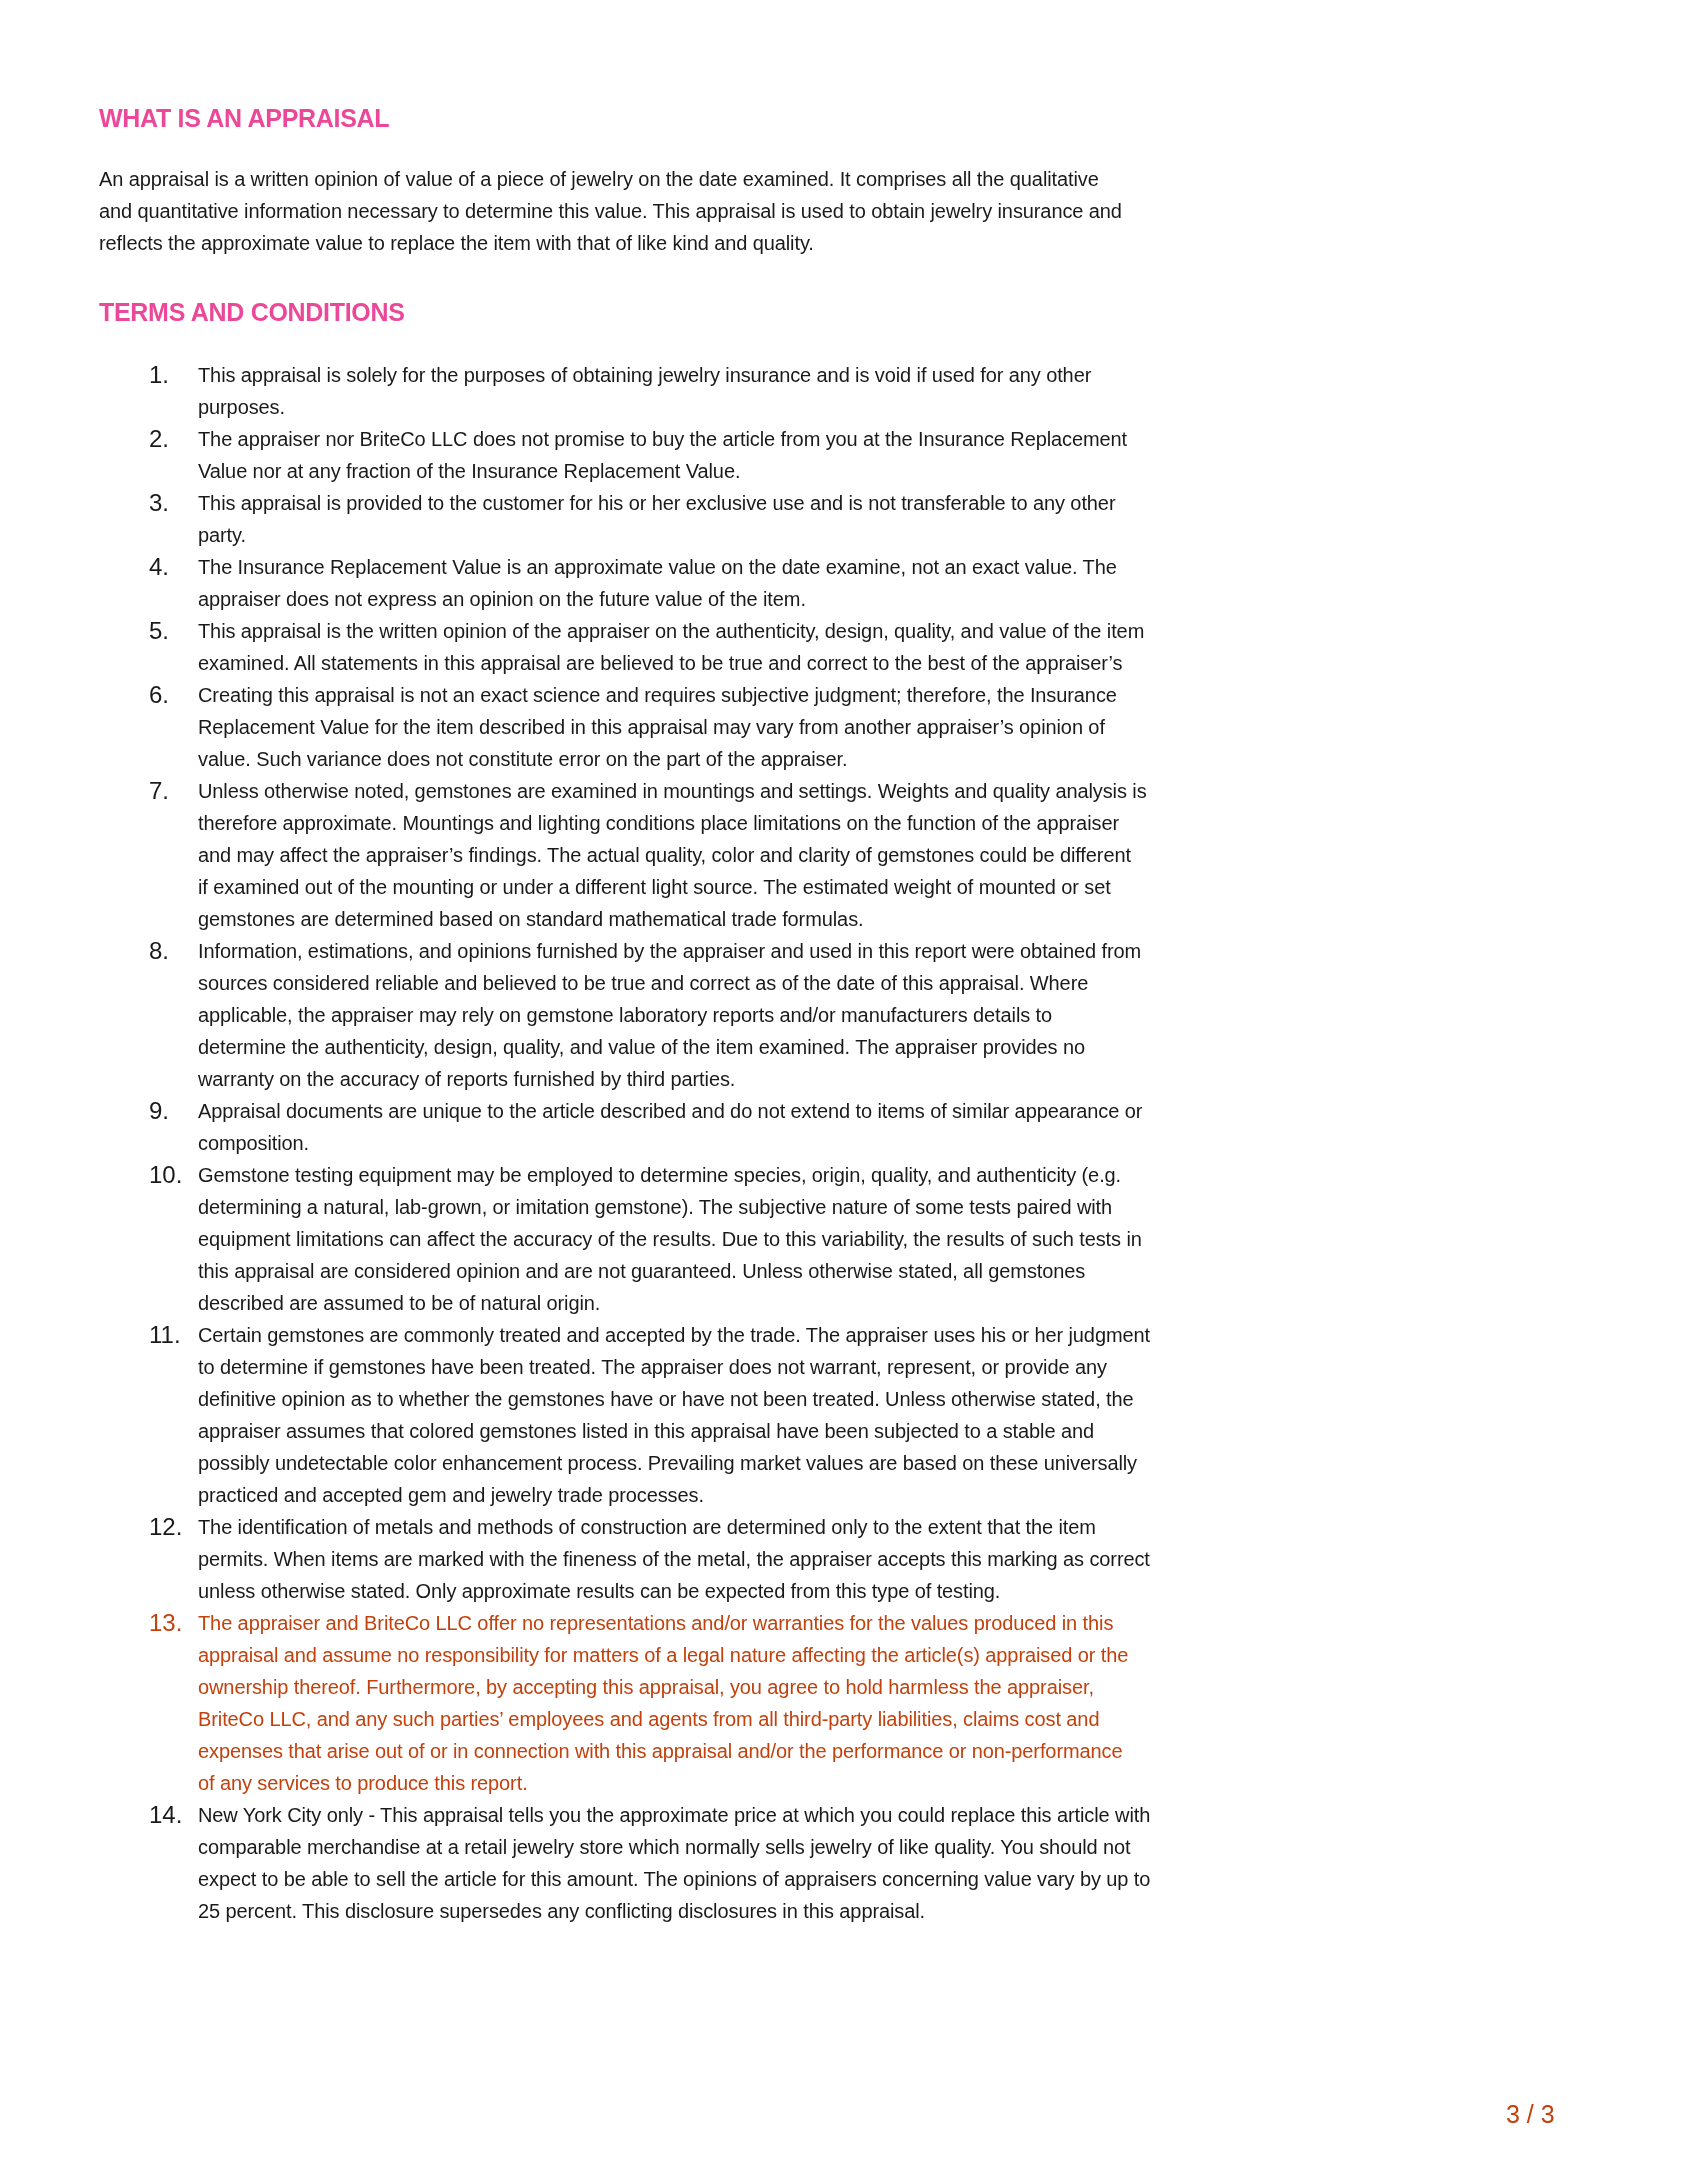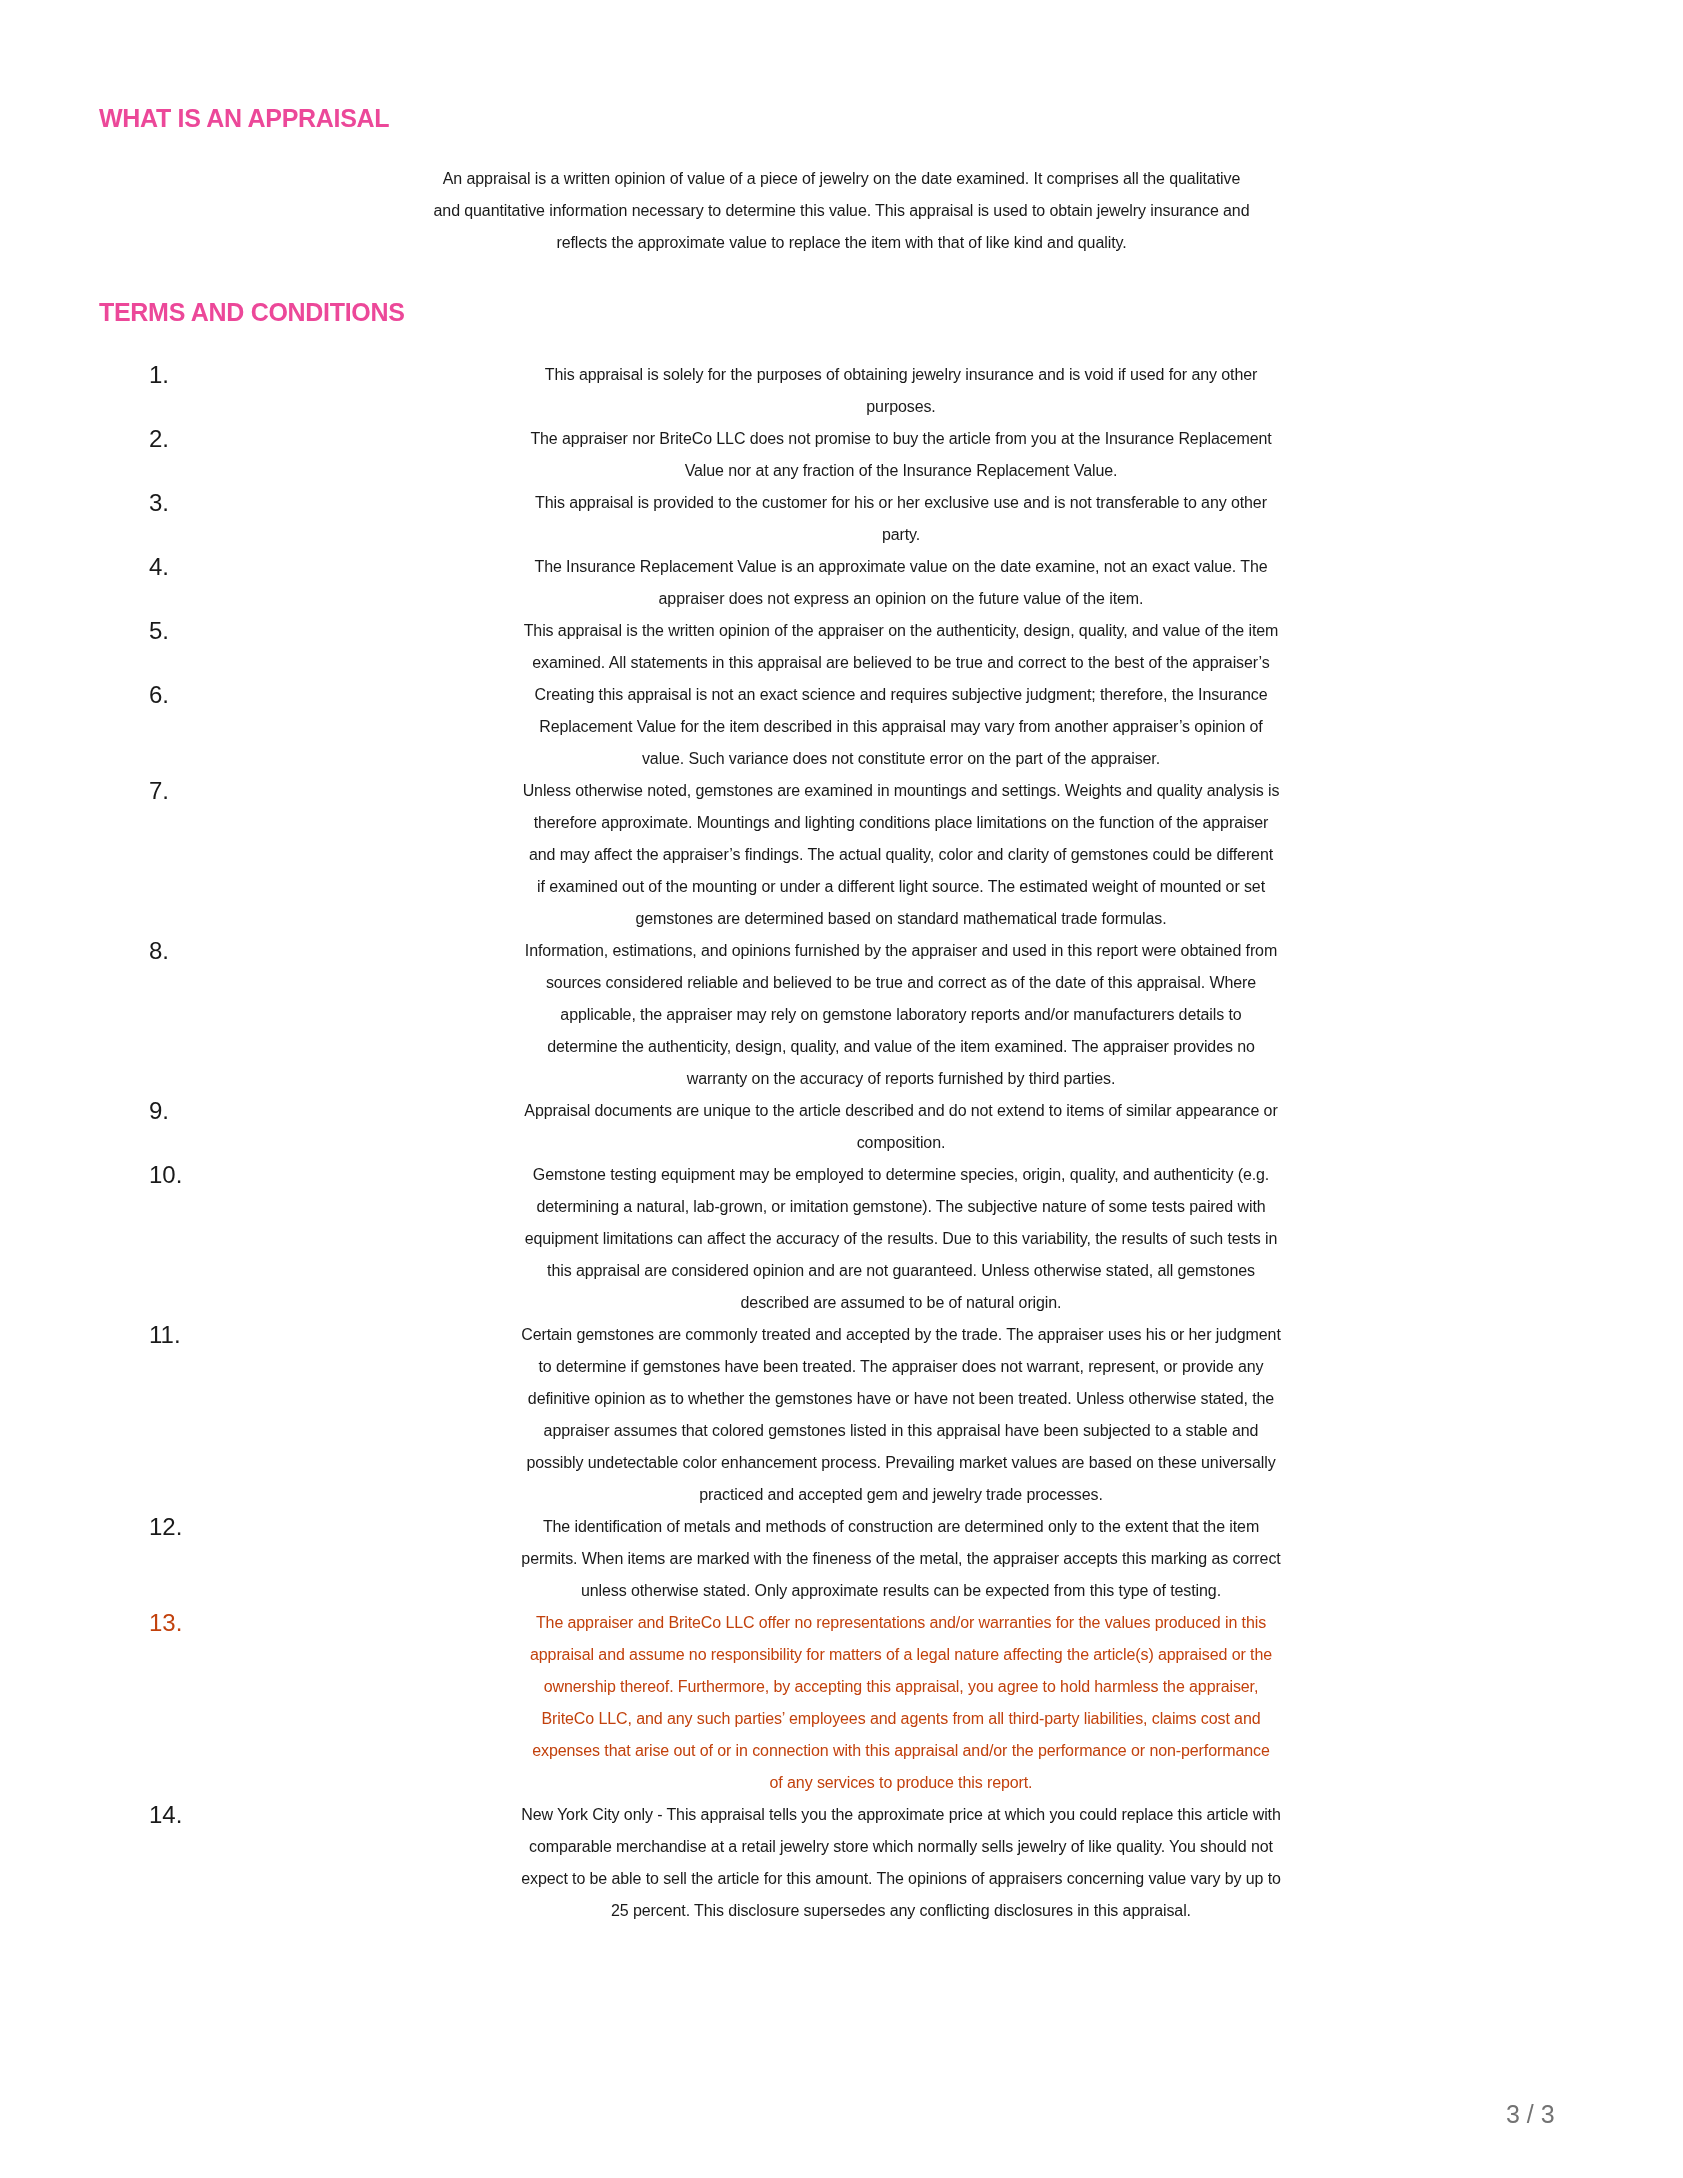--- a/index.html
+++ b/index.html
@@ -1,30 +1,30 @@
 <!DOCTYPE html>
 <html><head>
 <meta charset="utf-8">
 <style>
   html, body { margin: 0; padding: 0; background: #ffffff; }
   body { width: 1683px; height: 2178px; position: relative; overflow: hidden;
          font-family: "Liberation Sans", "DejaVu Sans", sans-serif; color: #1a1a1a; }
   .heading { position: absolute; left: 99px; font-weight: bold; font-size: 25px;
              line-height: 30px; letter-spacing: -0.3px; color: #ec4899; white-space: nowrap; }
   .para { position: absolute; left: 99px; top: 163px; width: 1485px; }
-  .line { display: block; height: 32px; line-height: 32px; font-size: 16px;
-          white-space: nowrap; letter-spacing: -0.1px; text-align: center; }
+  .line { display: block; height: 32px; line-height: 32px; font-size: 20px;
+          white-space: nowrap; letter-spacing: -0.1px; }
   .list { position: absolute; left: 0; top: 359px; width: 1683px; }
   .item { position: relative; }
   .num { position: absolute; left: 149px; top: 0; font-size: 24px; line-height: 32px;
          white-space: nowrap; }
   .item-body { margin-left: 198px; width: 1406px; }
   .item.muted, .item.muted .line, .item.muted .num { color: #c2410c; }
   .page-num { position: absolute; left: 1506px; top: 2099px; font-size: 25px;
-              line-height: 30px; color: #737373; white-space: nowrap; }
+              line-height: 30px; color: #c2410c; white-space: nowrap; }
 </style>
 </head>
 <body>
 
 <div>
 
   <div class="heading" style="top:103px;">WHAT IS AN APPRAISAL</div>
 
   <div class="para">
     <span class="line">An appraisal is a written opinion of value of a piece of jewelry on the date examined. It comprises all the qualitative</span>

